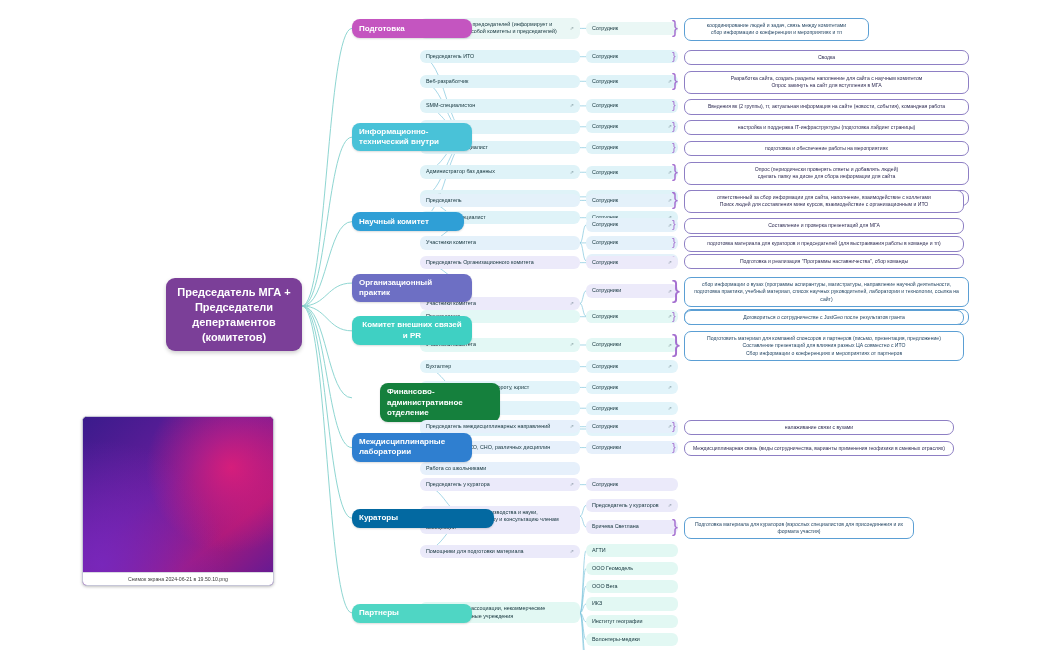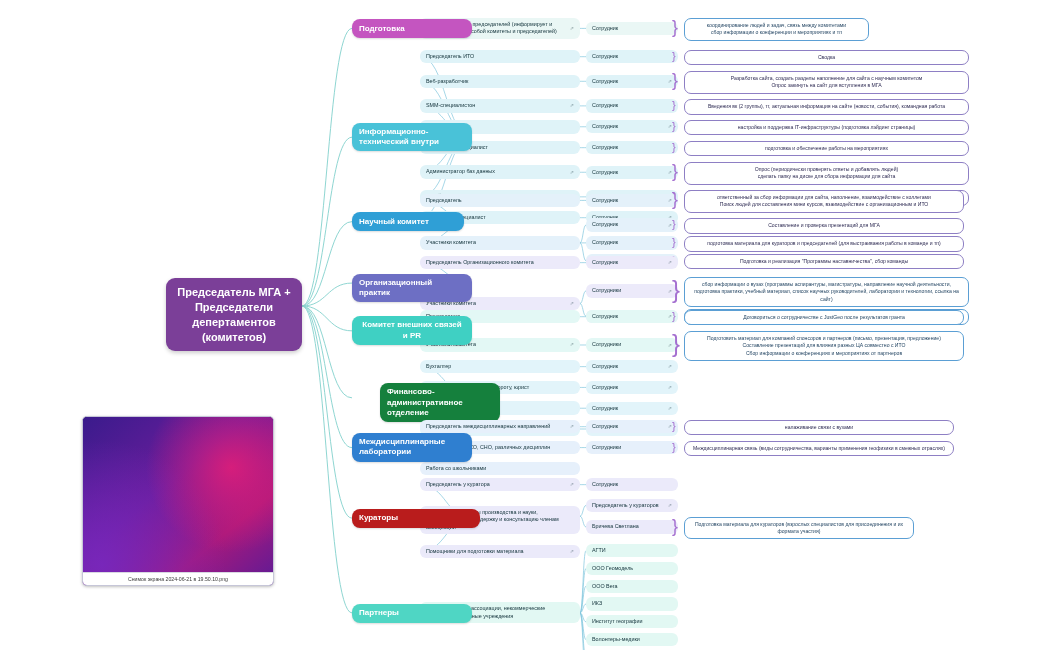--- a/index.html
+++ b/index.html
@@ -458,21 +458,21 @@
       </div>
       <div class="bracket" style="left: 672px; top: 520.967px; font-size: 17.6715px; line-height: 10.9563px;">}</div>
       <div class="note" style="left: 684px; top: 516.58px; width: 230px; border-color: rgb(91, 159, 212); white-space: pre-line;">Подготовка материала для кураторов (взрослых специалистов для присоединения и их формата участия)</div>
       <div class="l2" style="left: 420px; top: 505.645px; width: 160px; background: rgb(235, 234, 250);">
         <div class="txt">Наставники из сферы производства и науки, обеспечивающие поддержку и консультацию членам ассоциации</div>
       </div>
       <div class="l2" style="left: 420px; top: 544.87px; width: 160px; background: rgb(235, 234, 250);">
         <div class="txt">Помощники для подготовки материала</div>
         <div class="mark">⇗</div>
       </div>
-      <div class="node l1" style="position: absolute; left: 352px; top: 508.948px; width: 128px; background: #b91c1c;">Кураторы</div>
+      <div class="node l1" style="position: absolute; left: 352px; top: 508.948px; width: 142px; background: #0369a1;">Кураторы</div>
       <div class="l3" style="left: 586px; top: 544px; width: 92px; background: rgb(226, 248, 243);">
         <div class="txt">АГТИ</div>
       </div>
       <div class="l3" style="left: 586px; top: 561.79px; width: 92px; background: rgb(226, 248, 243);">
         <div class="txt">ООО Геомодель</div>
       </div>
       <div class="l3" style="left: 586px; top: 579.58px; width: 92px; background: rgb(226, 248, 243);">
         <div class="txt">ООО Вега</div>
       </div>
       <div class="l3" style="left: 586px; top: 597.37px; width: 92px; background: rgb(226, 248, 243);">

